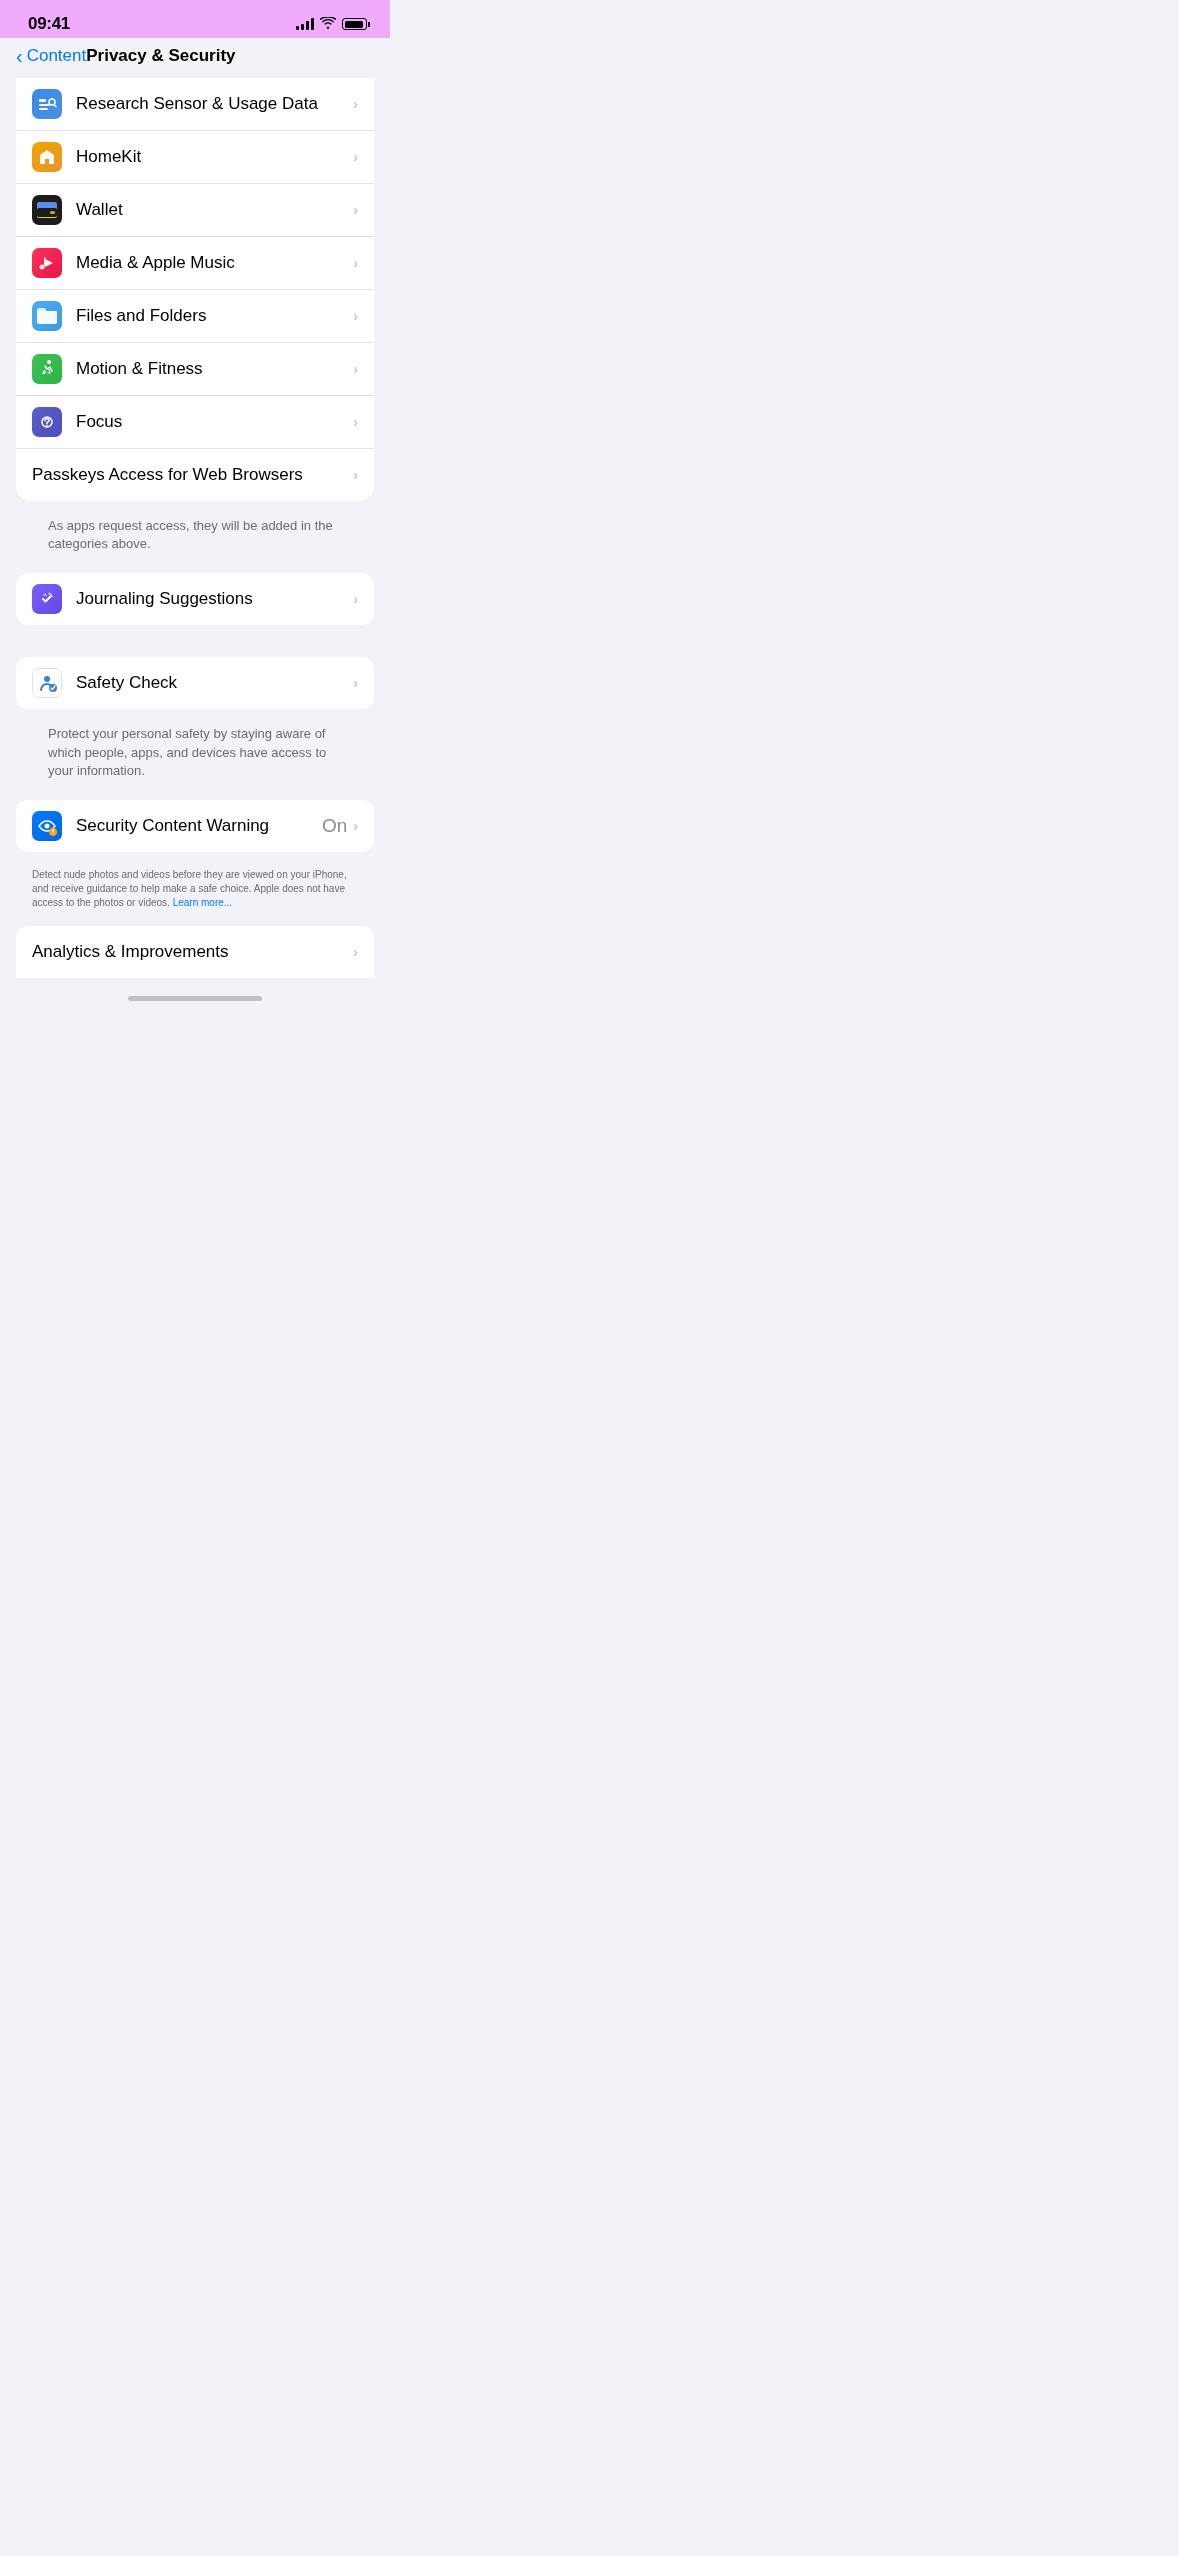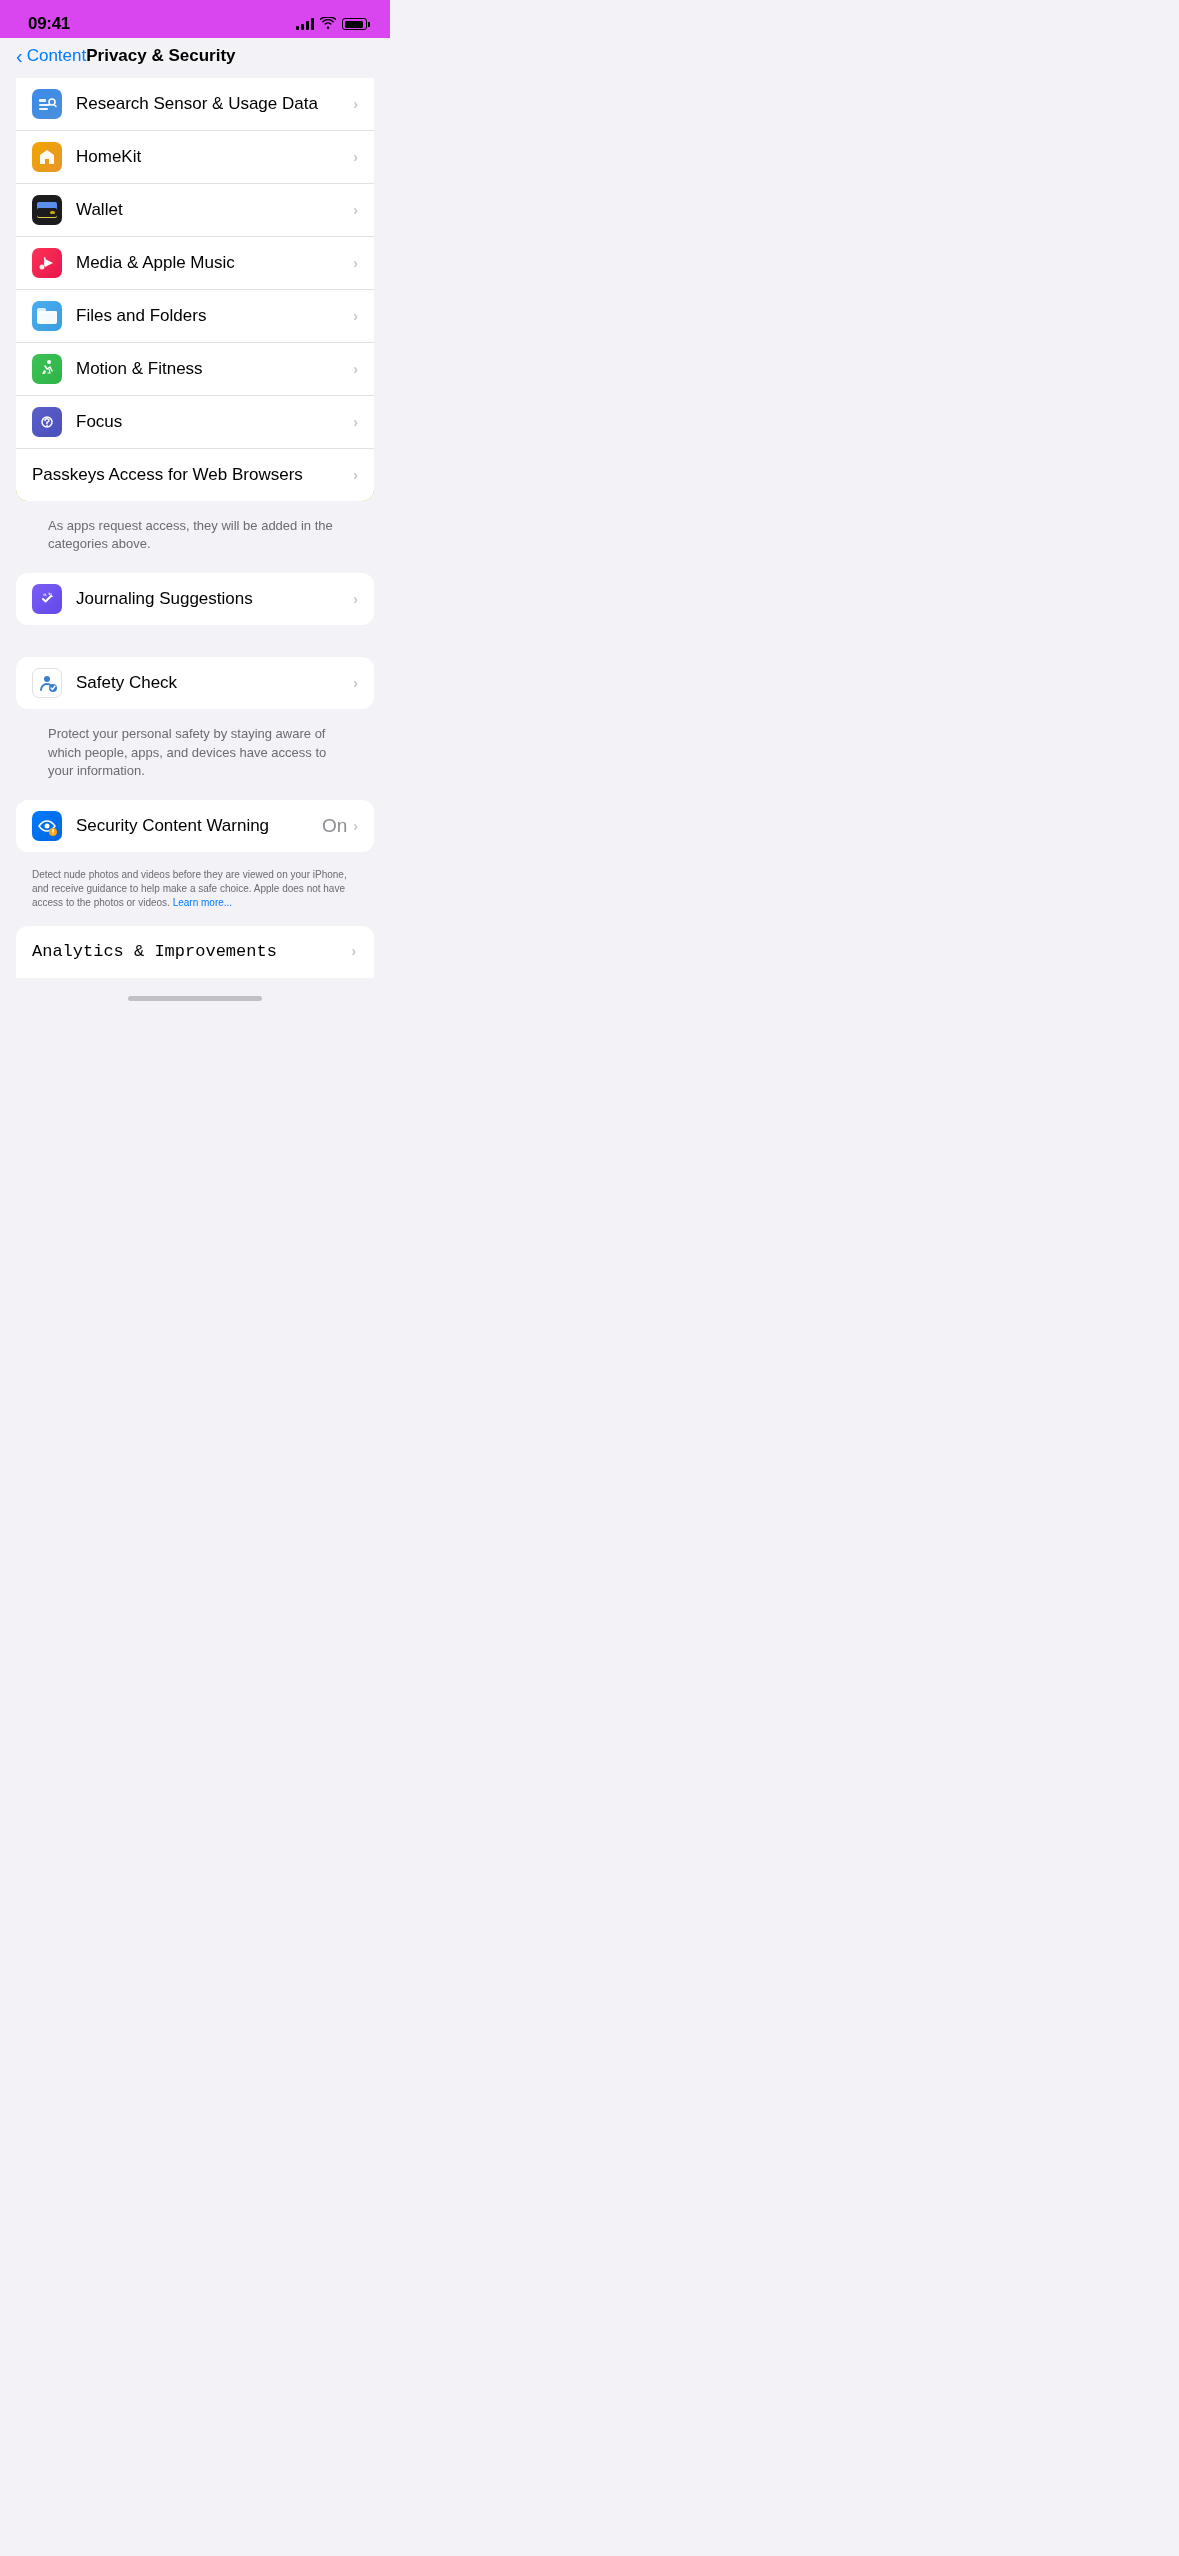--- a/index.html
+++ b/index.html
@@ -12,21 +12,21 @@
       min-height: 852px;
       overflow-x: hidden;
     }
 
     
     .status-bar {
       display: flex;
       justify-content: space-between;
       align-items: center;
       padding: 14px 20px 4px 28px;
-      background: #d946ef;
+      background: #f0abfc;
     }
 
     .status-time {
       font-size: 17px;
       font-weight: 600;
       color: #000;
       letter-spacing: -0.3px;
     }
 
     .status-icons {
@@ -460,21 +460,21 @@
     <span class="chevron-right">›</span>
   </div>
 </div>
 
 <div class="sensitive-desc">
   <span>Detect nude photos and videos before they are viewed on your iPhone, and receive guidance to help make a safe choice. Apple does not have access to the photos or videos.</span>
   <a>Learn more...</a>
 </div>
 
 <div class="settings-section" style="border-radius:12px 12px 0 0; margin-bottom:0;">
-  <div class="settings-item" style="border-bottom:none;font-family:Liberation Mono, monospace;">
+  <div class="settings-item" style="border-bottom:none;">
     <span class="item-label">Analytics &amp; Improvements</span>
     <span class="chevron-right">›</span>
   </div>
 </div>
 
 <div class="home-indicator">
   <div class="home-bar"></div>
 </div>
 
 </body></html>

